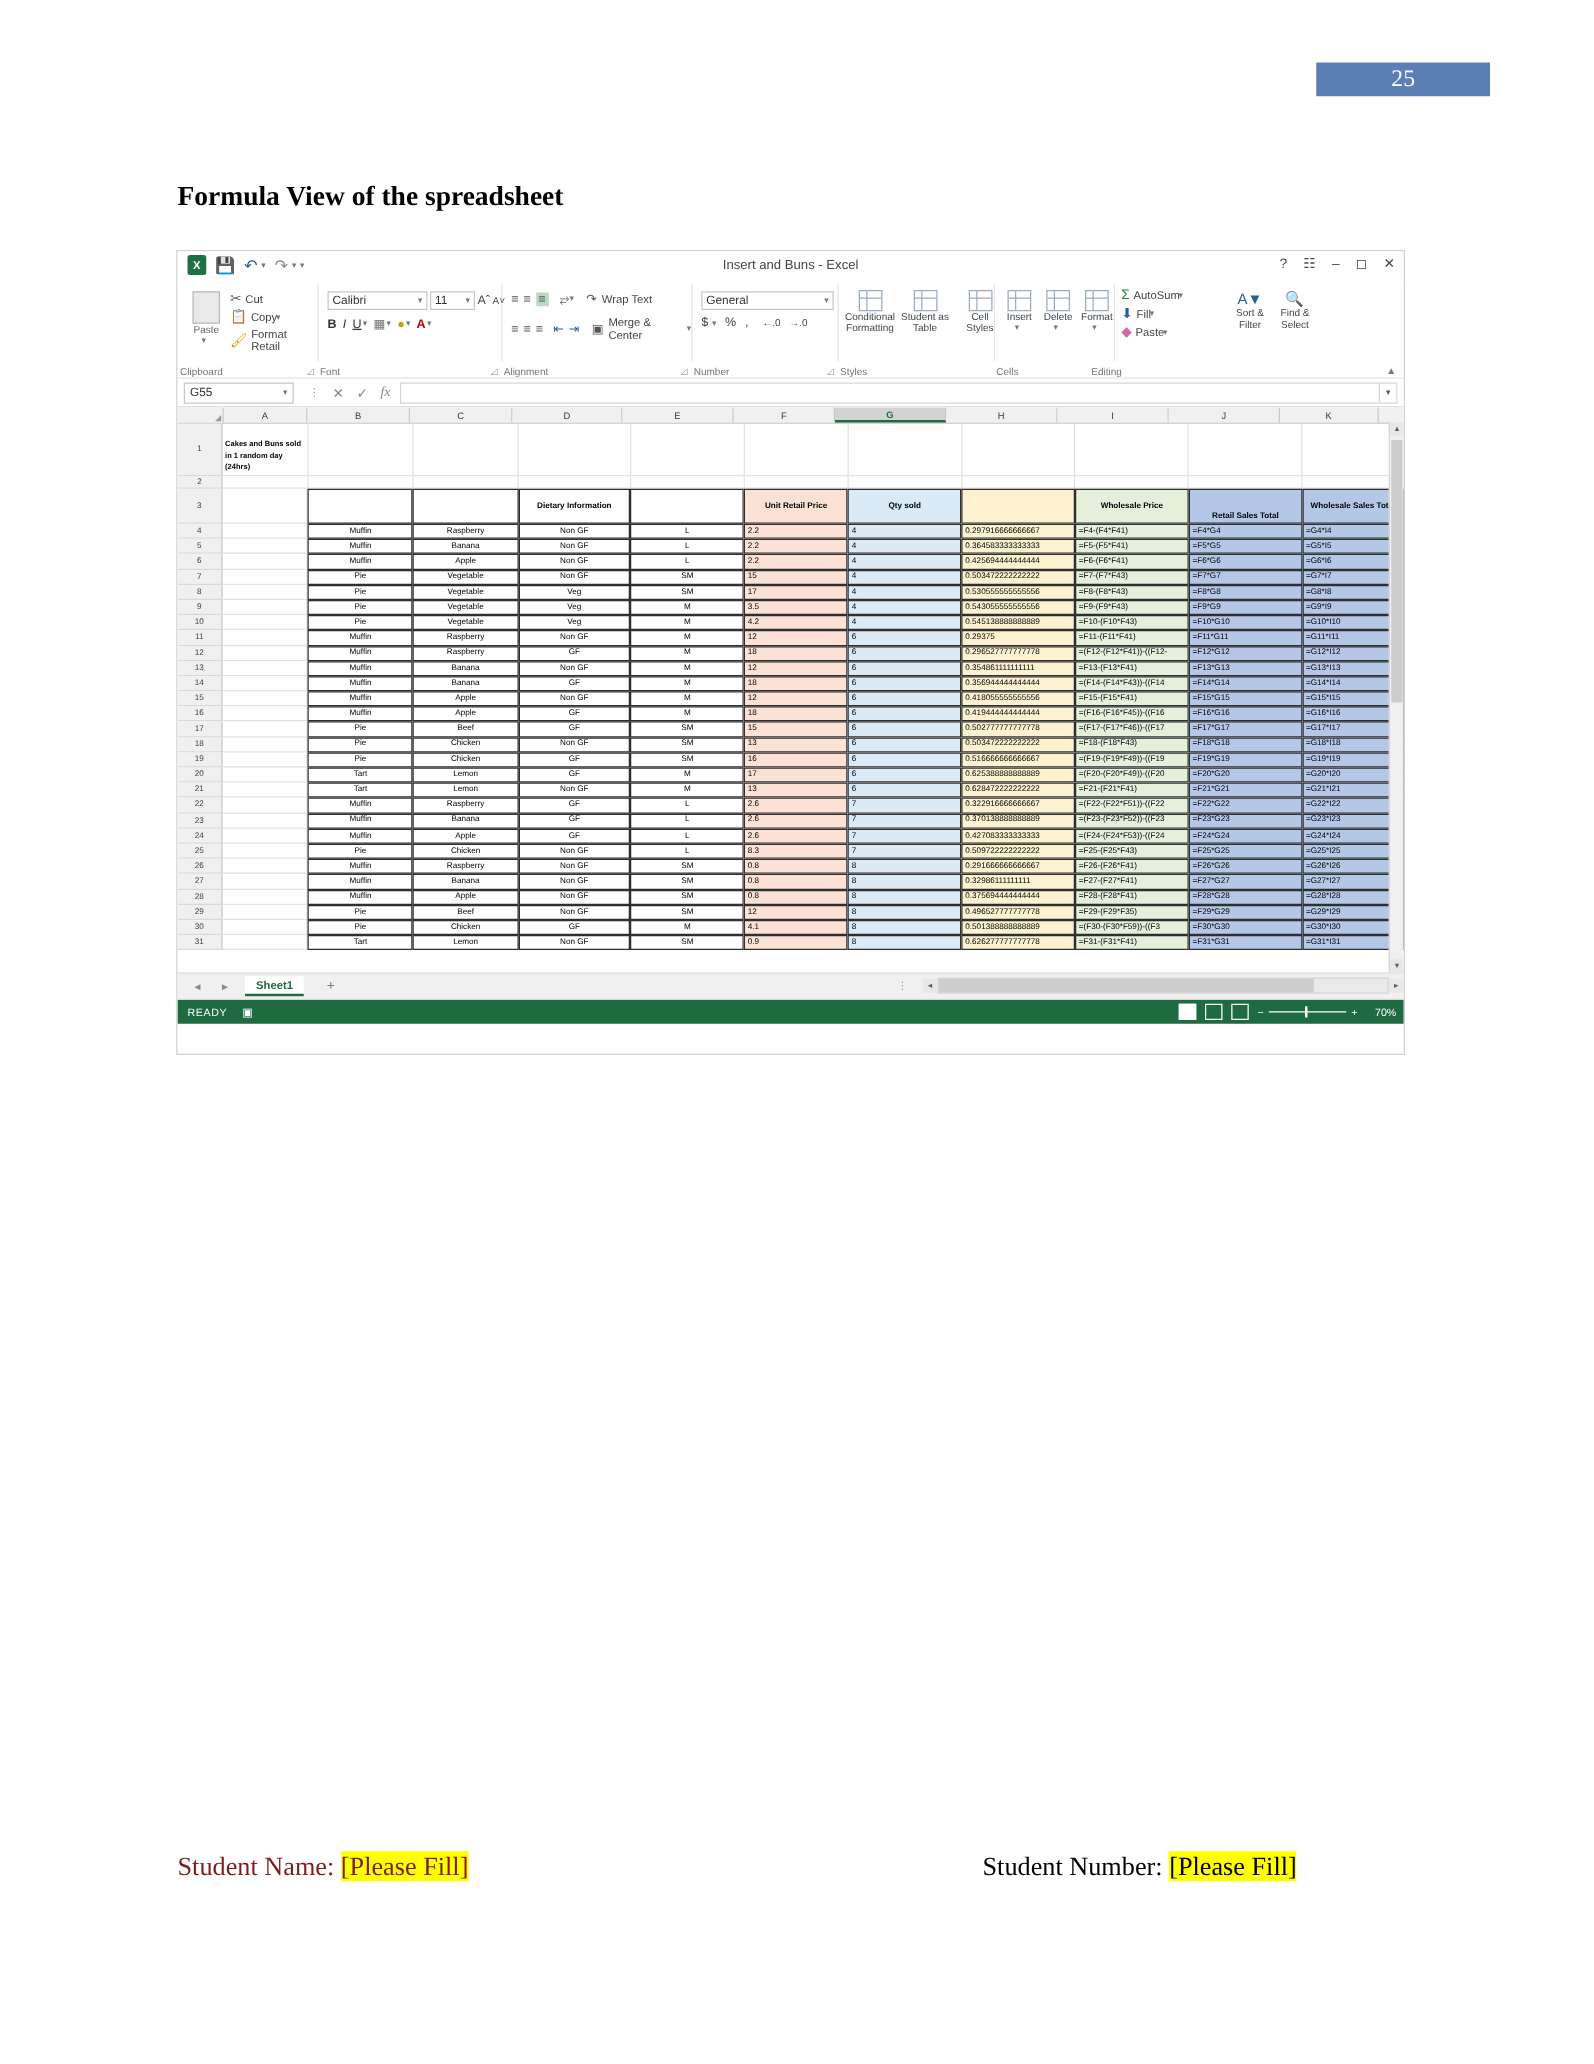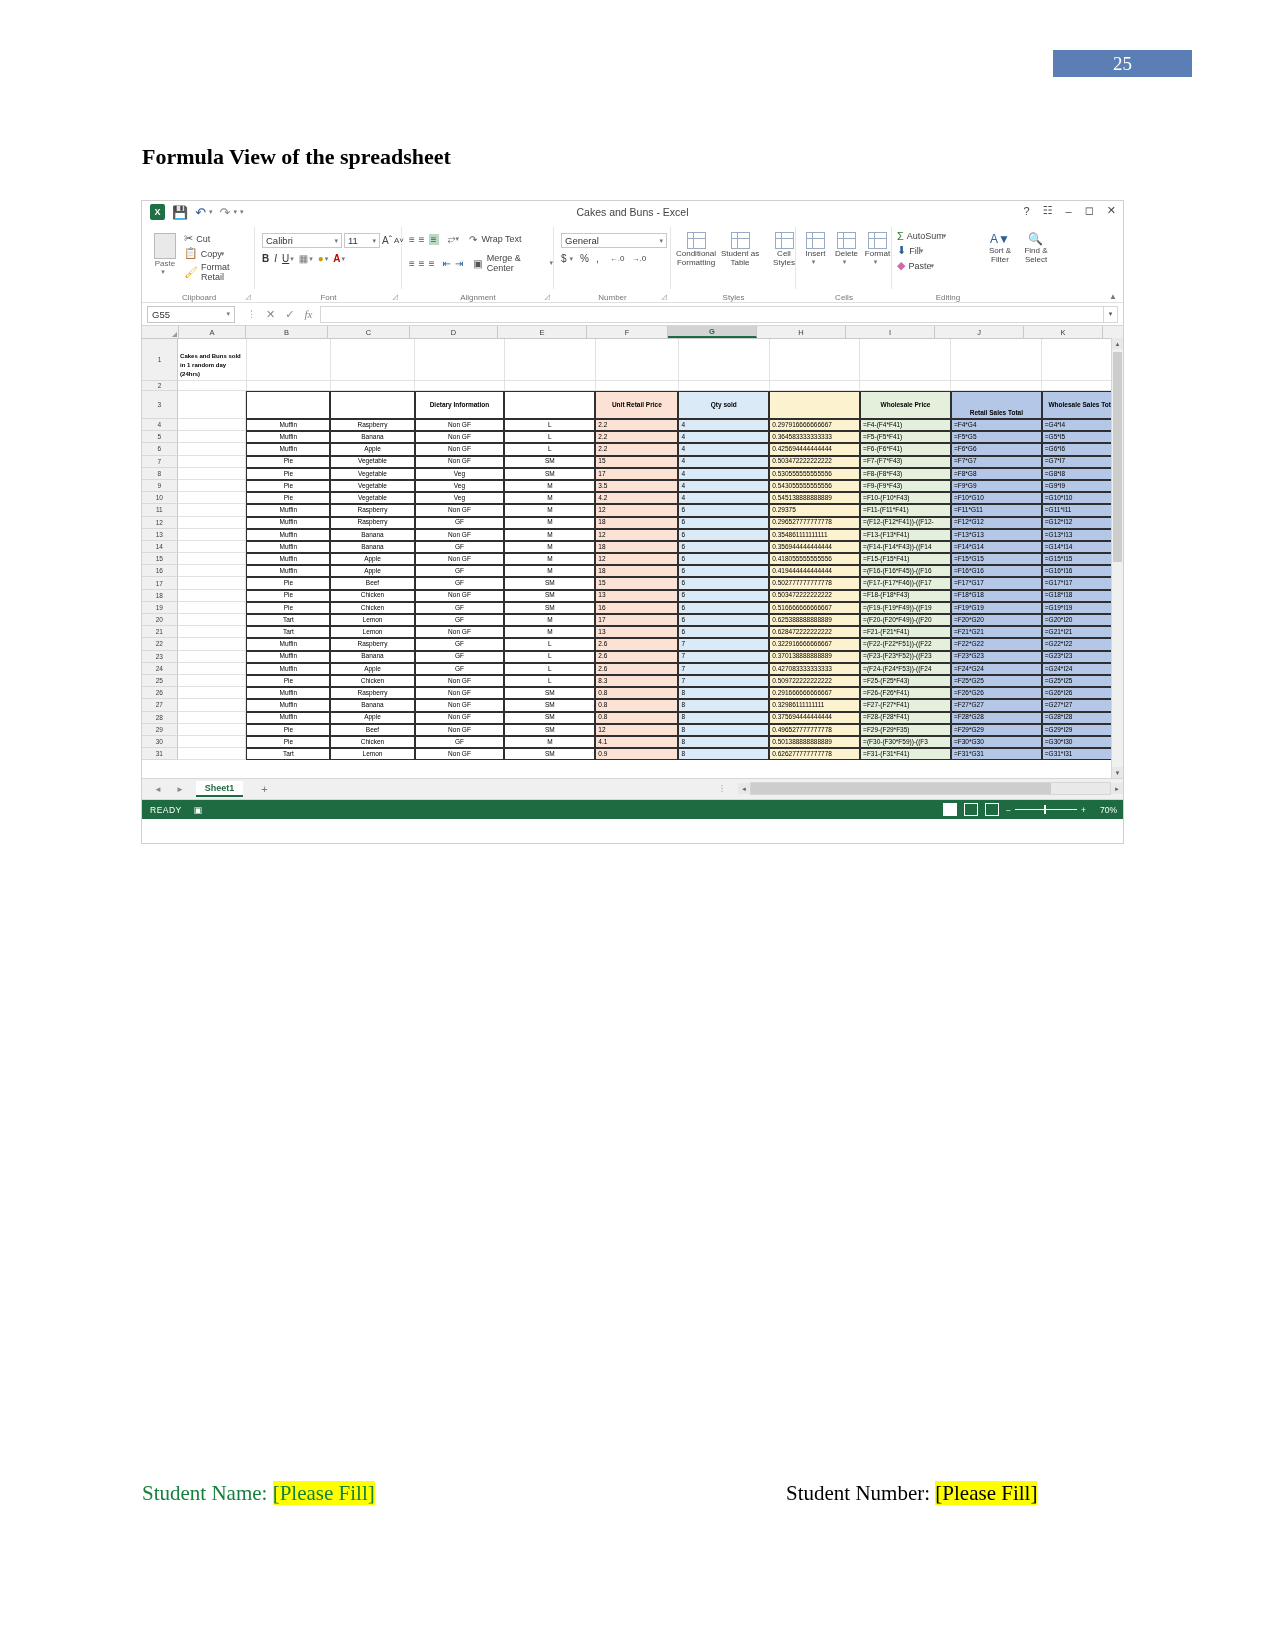--- a/index.html
+++ b/index.html
@@ -79,21 +79,21 @@
   .tab.file{ background:#1e6b42; color:#fff; left:0; width:40px; text-align:center; padding:0;}
   .tab.active{ color:#1e6b42; border:1px solid #e0e0e0; border-bottom:1px solid #fff; background:#fff;}
   .signin{ position:absolute; right:6px; top:0; font-size:9.5px; color:#5a5a5a; line-height:20px;}
 
   
   .xl-ribbon{
     position:relative; height:77px; background:#ffffff; border-bottom:1px solid #dfdfdf;
   }
   .rgroup{ position:absolute; top:2px; height:62px; border-right:1px solid #e6e6e6; }
   .rglabel{
-    position:absolute; bottom:-13px; width:100%; text-align:center;
+    position:absolute; bottom:-13px; width:100%; text-align:left;
     font-size:8px; color:#757575;
   }
   .ricon{ font-size:11px; color:#5a5a5a; }
   .rlabel{ font-size:9px; color:#444; }
   .rowitem{ display:flex; align-items:center; gap:3px; margin-bottom:2px; }
   .fontbox{
     border:1px solid #c8c8c8; background:#fff; font-size:9.5px; color:#333;
     height:13px; line-height:13px; padding:0 3px; display:flex; align-items:center;
   }
   .ribbon-collapse{ position:absolute; right:6px; bottom:1px; font-size:8px; color:#777; }
@@ -204,21 +204,21 @@
   .viewbtn.on{ background:#ffffff;}
   .zoomslider{ display:flex; align-items:center; gap:4px; }
   .zs-track{ width:62px; height:1px; background:#ffffff; position:relative;}
   .zs-knob{ position:absolute; left:29px; top:-4px; width:2px; height:9px; background:#fff;}
   .zoomval{ width:24px; text-align:right;}
 
   
   .footer{
     position:absolute; left:0; bottom:140px; width:1275px; height:30px;
   }
-  .f-left{ position:absolute; left:142px; top:0; font-size:21px; color:#15803d; }
+  .f-left{ position:absolute; left:142px; top:0; font-size:21px; color:#7f1d1d; }
   .f-right{ position:absolute; left:786px; top:0; font-size:21px; color:#000; }
   .fill{ background:#ffff00; }
 </style>
 </head>
 <body>
 
 <div class="doc-header">
   <div class="page-number-box">25</div>
 </div>
 
@@ -229,21 +229,21 @@
   <div class="xl-titlebar">
     <div class="qat">
       <span class="xl-logo">X</span>
       <span class="qat-ic save">💾</span>
       <span class="qat-ic undo">↶</span>
         <span class="caret">▾</span>
       <span class="qat-ic redo">↷</span>
         <span class="caret">▾</span>
       <span class="caret">▾</span>
     </div>
-    <div class="xl-title">Cakes and Buns - Excel</div>
+    <div class="xl-title">Insert and Buns - Excel</div>
     <div class="win-btns">
       <span>?</span>
       <span>☷</span>
       <span>–</span>
       <span>◻</span>
       <span>✕</span>
     </div>
   </div>
 
 

